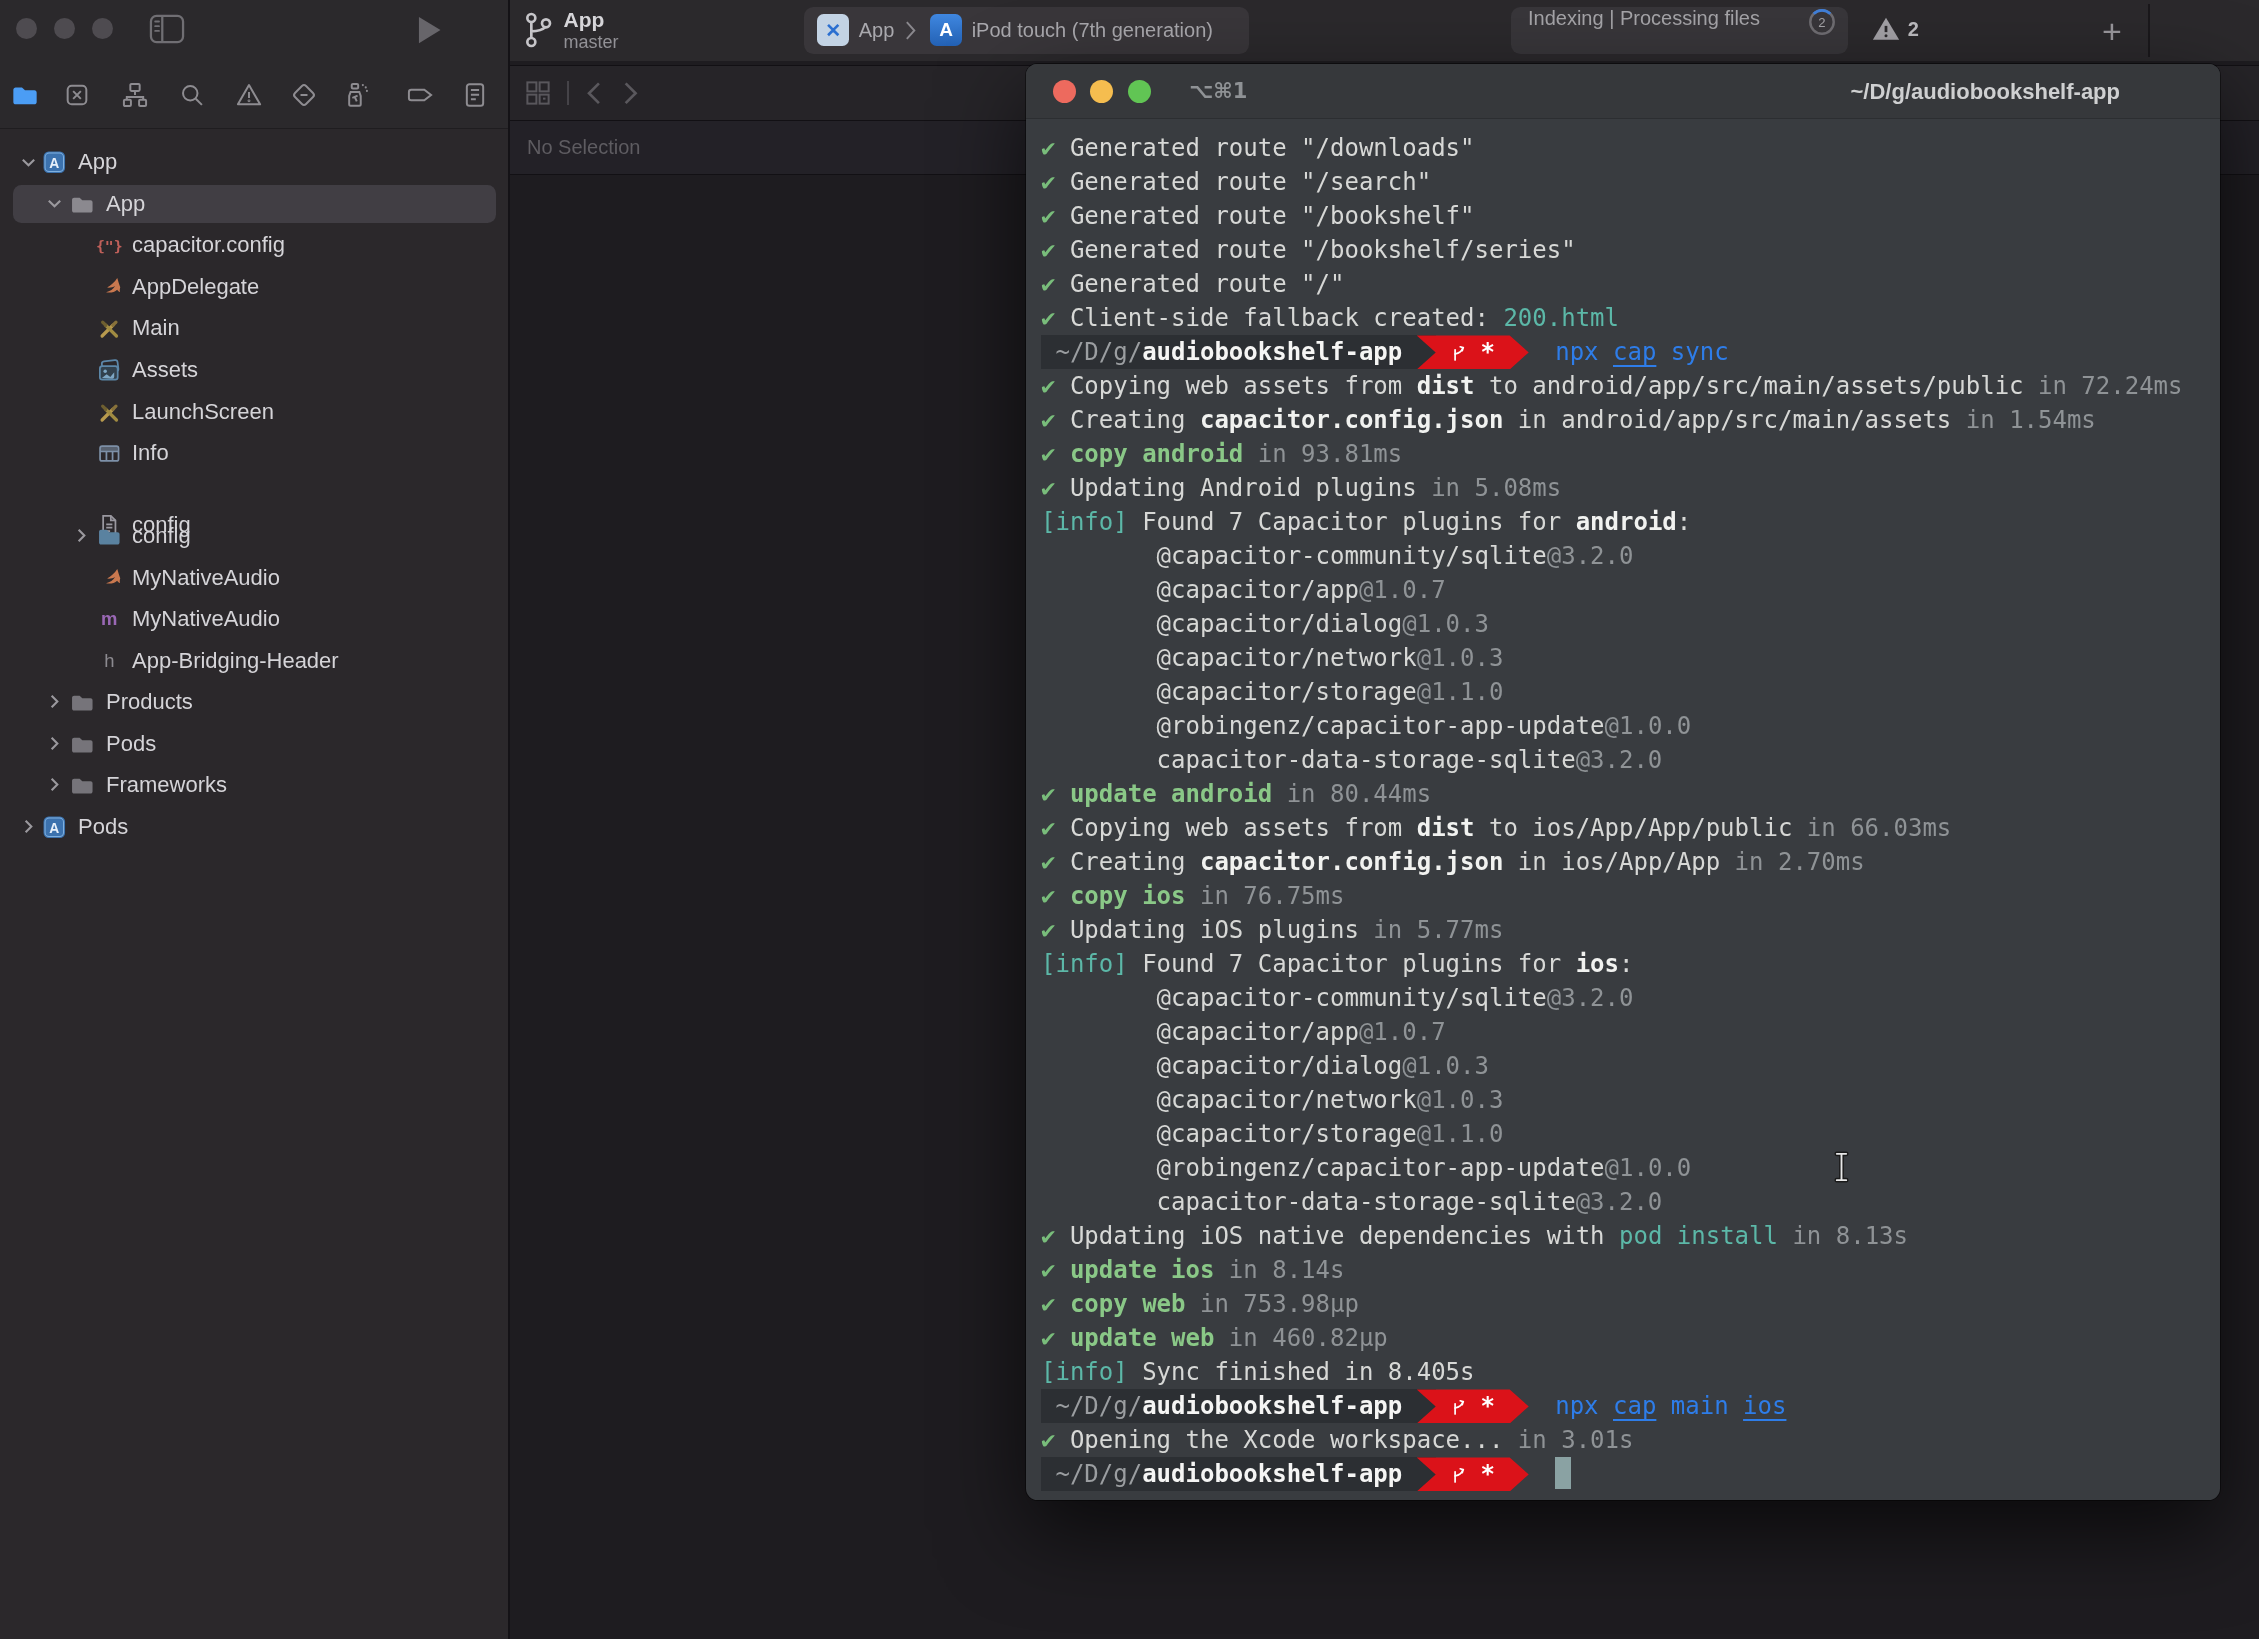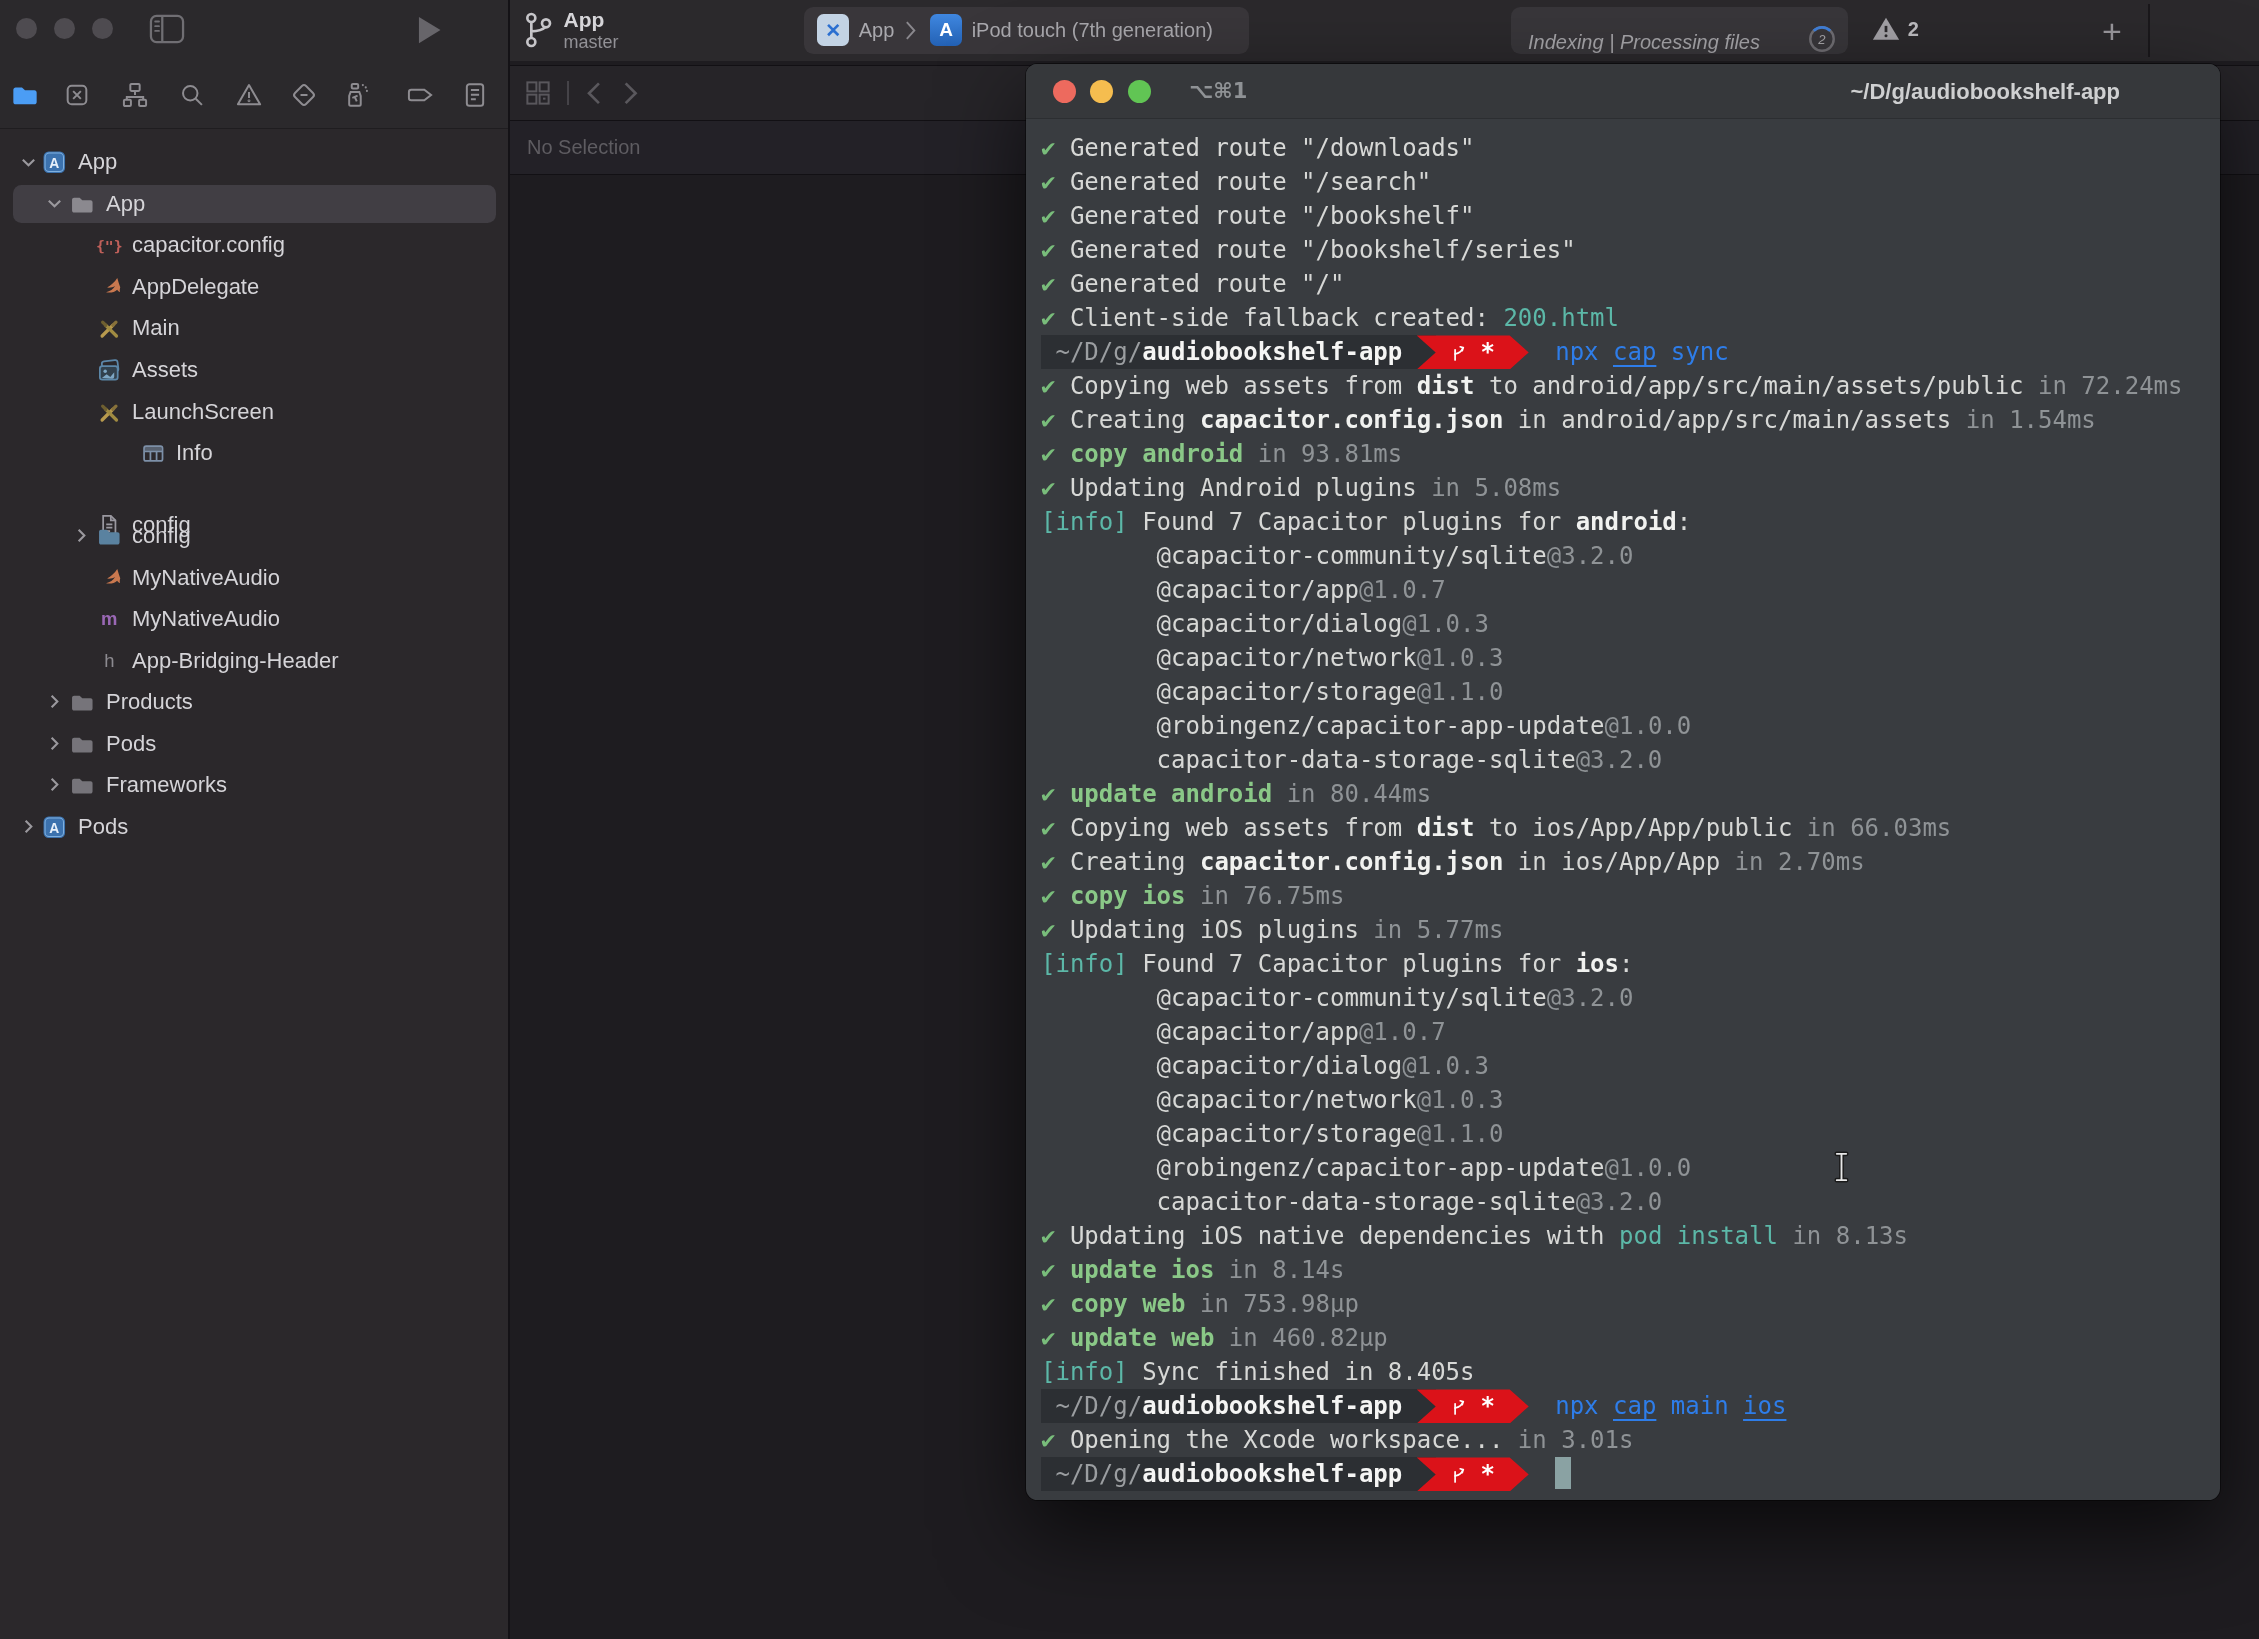--- a/index.html
+++ b/index.html
@@ -21,21 +21,21 @@
 
   .scheme-pill { position:absolute; left:804px; top:6.6px; width:445px; height:47px; background:#39363a;
                  border-radius:9.5px; display:flex; align-items:center; padding:0 13.2px; }
   .scheme-txt { font-size:20px; color:#a9a8ad; margin:0 9.5px; white-space:nowrap; }
   .mini-icon { width:32px; height:32px; border-radius:6.6px; display:flex; align-items:center; justify-content:center;
                font-weight:bold; font-size:19px; flex:0 0 auto; }
   .xcode-proj-ic { background:#c3d3e4; color:#2b6fd0; }
   .appstore-ic { background:linear-gradient(#3f87e0,#2361b4); color:#fff; }
 
   .status-pill { position:absolute; left:1511px; top:6.6px; width:337px; height:47px; background:#38363a;
-                 border-radius:9.5px; display:flex; align-items:flex-end; padding:0 11.4px 0 17px;font-style:italic; }
+                 border-radius:9.5px; display:flex; align-items:flex-start; padding:0 11.4px 0 17px; }
   .status-txt { font-size:20px; color:#a5a4a8; white-space:nowrap; flex:1; }
 
   .warn-wrap { position:absolute; left:1870px; top:14px; display:flex; align-items:center; }
   .warn-count { font-size:20px; font-weight:bold; color:#bdbcc0; margin-left:5.7px; }
   .plus-btn { position:absolute; left:2091px; top:9.5px; font-size:34px; color:#99979c; font-weight:300;
               width:42px; text-align:center; line-height:42px; }
 
   
   .navstrip { position:absolute; left:0; top:61px; width:508px; height:68px; background:#2b292c; }
   .navstrip .nav-ic { position:absolute; top:20px; width:28px; height:28px; }
@@ -320,21 +320,21 @@
         <span class="fic" style="left:97px">
           <svg width="24.6" height="24.6" viewBox="0 0 24 24" xmlns="http://www.w3.org/2000/svg">
             <rect x="5" y="2.8" width="15.5" height="11" rx="2.4" fill="none" stroke="#5c87a8" stroke-width="1.7" transform="rotate(-7 12 8)"></rect>
             <rect x="2.8" y="8" width="17.4" height="13.2" rx="2.4" fill="#32414d" stroke="#5c87a8" stroke-width="1.7"></rect>
             <circle cx="8" cy="13" r="1.7" fill="#7ea7c4"></circle>
             <path d="M4.8 19.6l4.6-3.8 3.6 2.8 3.8-4.6v4.3a1.9 1.9 0 01-1.9 1.9z" fill="#7ea7c4"></path>
           </svg>
         </span>
         <span class="lbl" style="left:132px">Assets</span>
       </div>
-      <div class="srow" style="top: 304px; margin-left: 44px;">
+      <div class="srow" style="top: 304px;">
         <span class="fic" style="left:97px">
           <svg width="24.6" height="24.6" viewBox="0 0 24 24" xmlns="http://www.w3.org/2000/svg">
             <g stroke="#7d90a8" stroke-width="1.7" fill="none">
               <rect x="3" y="5" width="18" height="14.5" rx="2"></rect>
               <path d="M3 10.2h18M9.2 10.2v9.3M15.2 10.2v9.3"></path>
             </g>
             <rect x="3.8" y="5.8" width="16.4" height="3.6" fill="#7d90a8" opacity=".55"></rect>
           </svg>
         </span>
         <span class="lbl" style="left:132px">Info</span>

